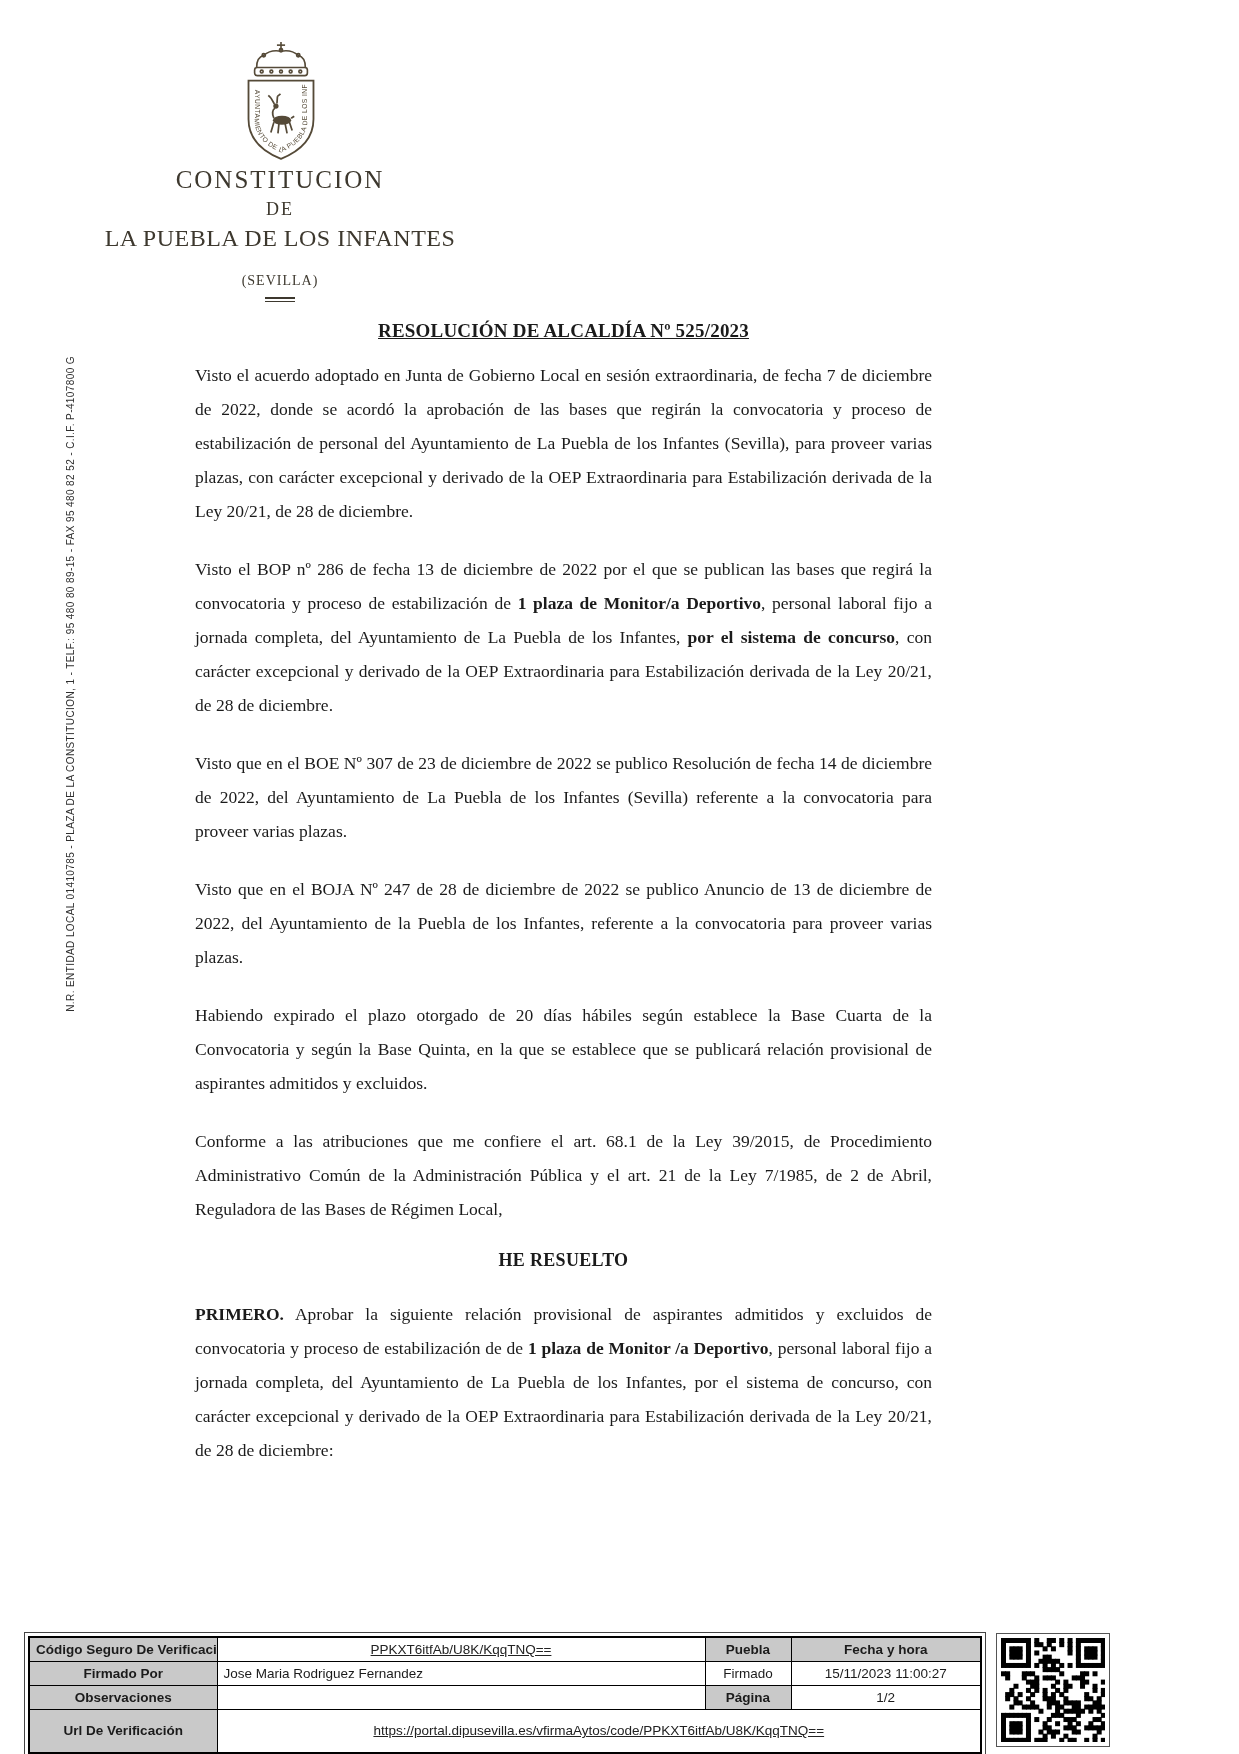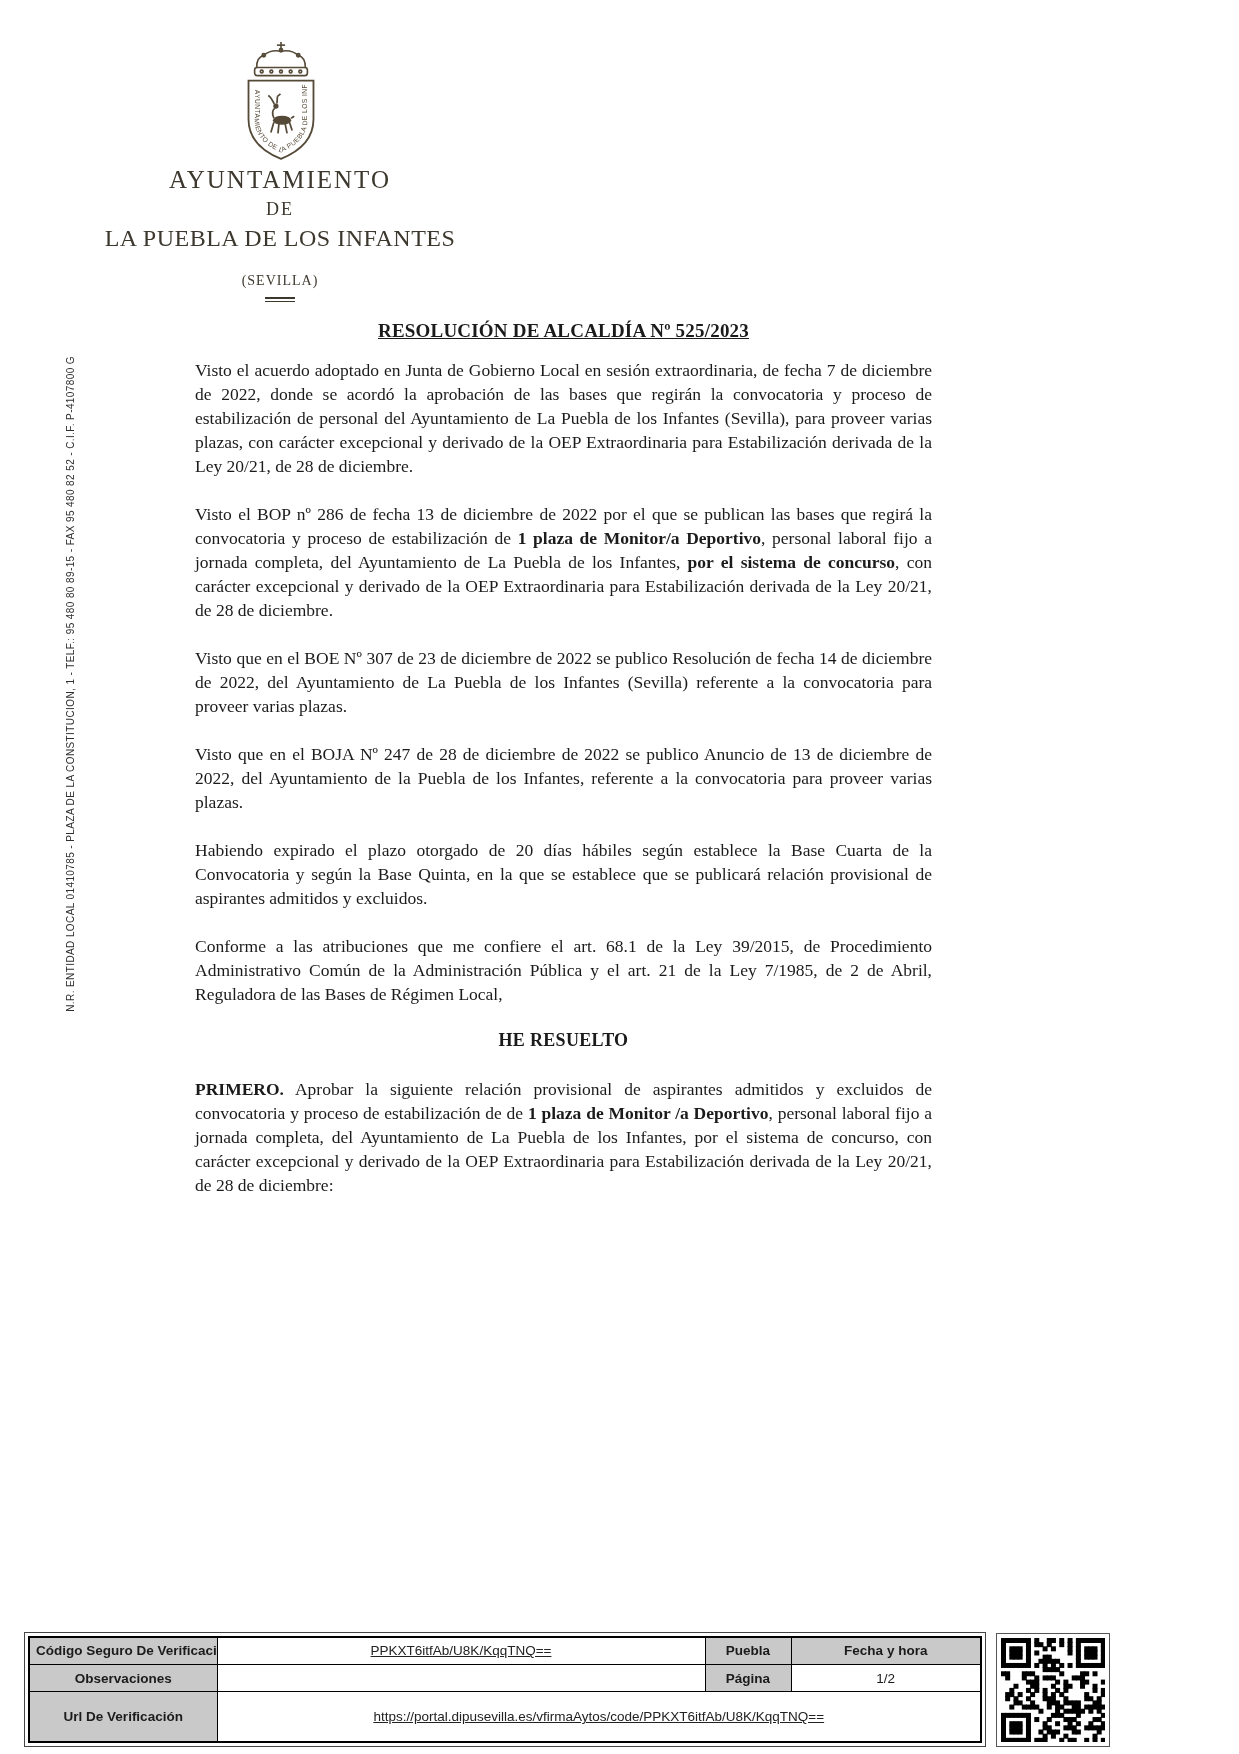--- a/index.html
+++ b/index.html
@@ -16,21 +16,21 @@
   .org-line4{font-size:14px;letter-spacing:1px;margin-top:21px;}
   .org-divider{width:30px;height:2px;border-top:2px solid #3d382e;border-bottom:1px solid #3d382e;margin:8px auto 0 auto;}
   
   .side-note-wrap{position:absolute;left:56px;top:358px;width:28px;height:652px;display:flex;align-items:center;justify-content:center;}
   .side-note{writing-mode:vertical-rl;transform:rotate(180deg);white-space:nowrap;
     font-family:"Liberation Sans",sans-serif;font-size:10px;letter-spacing:0.4px;color:#2e2e2e;}
   
   .doc-title{position:absolute;left:195px;top:320px;width:737px;text-align:center;
     font-size:19px;font-weight:bold;text-decoration:underline;letter-spacing:0.2px;}
   .body-text{position:absolute;left:195px;top:358px;width:737px;}
-  .para{margin:0 0 24px 0;font-size:17.5px;line-height:24px;text-align:justify;}
+  .para{margin:0 0 24px 0;font-size:17.5px;line-height:34px;text-align:justify;}
   .section-heading{margin:2px 0 26px 0;text-align:center;font-size:18px;font-weight:bold;letter-spacing:0.3px;}
   
   .verif-footer{position:absolute;left:24px;top:1632px;display:flex;align-items:stretch;gap:10px;}
   .ftable-wrap{border:1px solid #444;padding:3px;background:#fff;}
   table.verif{border-collapse:collapse;border:2px solid #000;table-layout:fixed;width:952px;height:100%;}
   table.verif td{border:1px solid #000;font-family:"Liberation Sans",sans-serif;font-size:13.5px;
     padding:1px 6px;vertical-align:middle;overflow:hidden;white-space:nowrap;}
   td.lbl{background:#c9c9c9;font-weight:bold;text-align:center;}
   td.val-mono{font-family:"DejaVu Sans Mono","Liberation Mono",monospace;text-align:center;color:#222;text-decoration:underline;}
   td.val-left{text-align:left;}
@@ -74,21 +74,21 @@
         <path d="M53,81 Q50,74 54,71"></path>
         <circle cx="55" cy="69" r="2.6" fill="#554a38" stroke="none"></circle>
         <path d="M53.5,67 L50,61 M56,66.5 L56.5,59.5 M50,61 L47.5,58.5 M56.5,59.5 L59.5,57"></path>
         <path d="M70,81 L73,79"></path>
       </g>
     </g>
   </svg>
 </div>
 
 <div class="org-block">
-  <div class="org-line1">AYUNTAMIENTO</div>
+  <div class="org-line1">CONSTITUCION</div>
   <div class="org-line2">DE</div>
   <div class="org-line3">LA PUEBLA DE LOS INFANTES</div>
   <div class="org-line4">(SEVILLA)</div>
   <div class="org-divider"></div>
 </div>
 
 <div class="side-note-wrap">
   <span class="side-note">N.R. ENTIDAD LOCAL 01410785 - PLAZA DE LA CONSTITUCION, 1 - TELF.: 95 480 80 89-15 - FAX 95 480 82 52 - C.I.F. P-4107800 G</span>
 </div>
 
@@ -117,20 +117,26 @@
           <col style="width:488px">
           <col style="width:86px">
           <col style="width:190px">
         </colgroup>
       <tbody>
           <tr class="r">
         <td class="lbl">Código Seguro De Verificación</td>
         <td class="val-mono">PPKXT6itfAb/U8K/KqqTNQ==</td>
         <td class="lbl">Puebla</td>
         <td class="lbl">Fecha y hora</td>
+      </tr>
+      <tr class="r">
+        <td class="lbl">Firmado Por</td>
+        <td class="val-left">Jose Maria Rodriguez Fernandez</td>
+        <td class="val-center">Firmado</td>
+        <td class="val-center">15/11/2023 11:00:27</td>
       </tr>
       <tr class="r">
         <td class="lbl">Observaciones</td>
         <td class="val-left"></td>
         <td class="lbl">Página</td>
         <td class="val-center">1/2</td>
       </tr>
       <tr class="r-tall">
         <td class="lbl">Url De Verificación</td>
         <td class="val-mono" colspan="3">https://portal.dipusevilla.es/vfirmaAytos/code/PPKXT6itfAb/U8K/KqqTNQ==</td>

